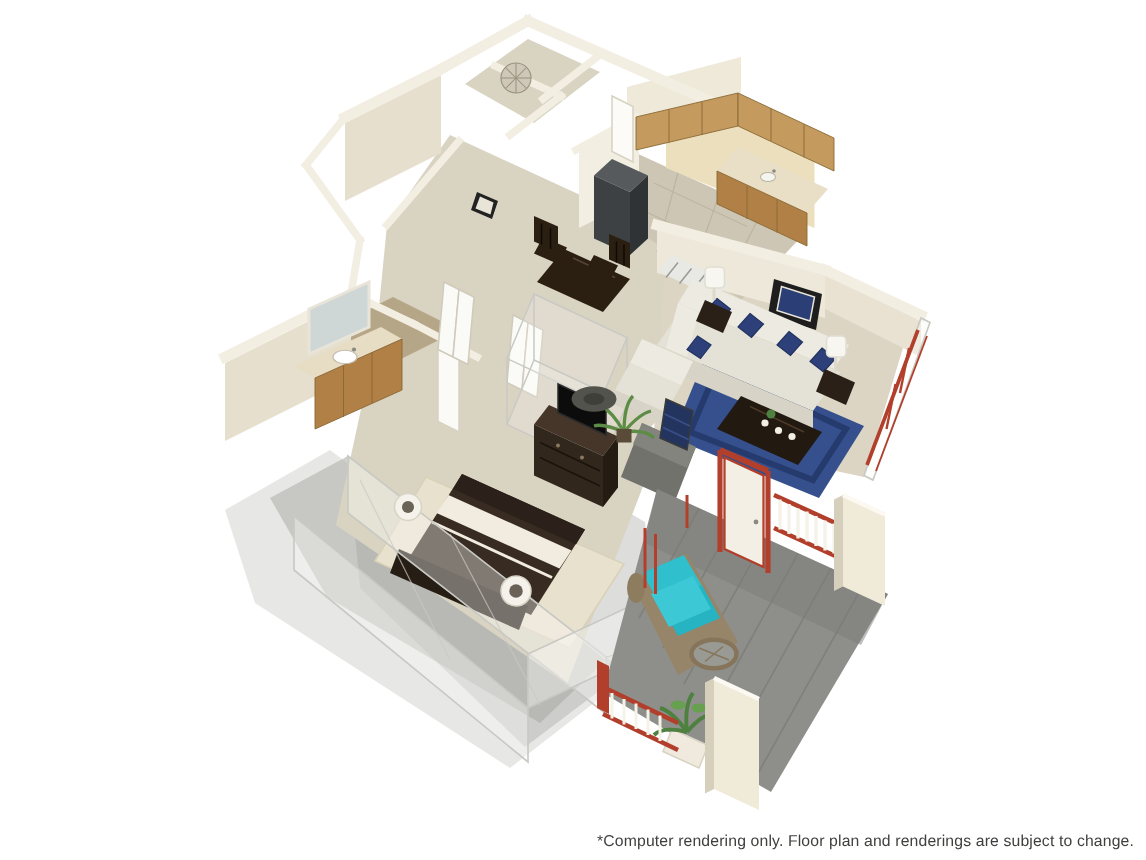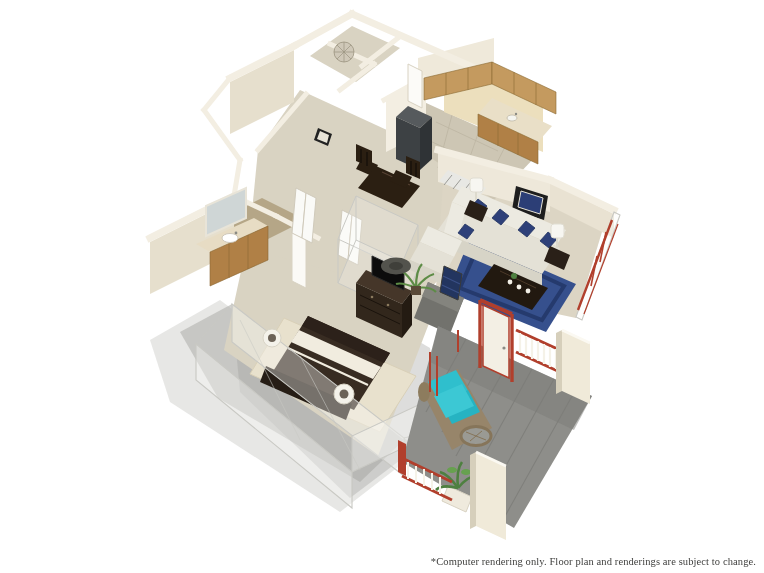--- a/index.html
+++ b/index.html
@@ -1,17 +1,17 @@
 <!DOCTYPE html>
 <html style="--page-bg: #ffffff; --text-gray: #3f3f3d; --wall-light: #f3eee2; --wall-mid: #e6dfcd; --wall-shadow: #d2cab6; --wall-tan: #ecdfbd; --floor-carpet: #d9d3c2; --floor-tile: #cdc6b4; --bath-tile: #b5a687; --cabinet-wood: #c49a5f; --cabinet-wood-dark: #b08046; --counter-cream: #e9dfc7; --appliance-dark: #3d4144; --dark-wood: #32271c; --tv-black: #0c0c0c; --bed-dark: #382c22; --bed-stripe: #f1ecdf; --rug-cream: #e8e1cd; --sofa-white: #eceae1; --pillow-navy: #2e4079; --rug-navy: #36508d; --rug-navy-dark: #253a6d; --lamp-white: #f7f6f1; --mirror-frame: #1e1e1e; --accent-red: #b13f2c; --deck-gray: #8e8e8a; --teal: #2fbfcd; --teal-dark: #26b3c2; --wicker-tan: #97856a; --plant-green: #4e8040; --shadow-gray: #a7a7a3; --ghost-line: #c9c9c4;"><head>
 <meta charset="utf-8">
 <style>
   html,body{margin:0;padding:0;background:#fff;}
   .stage{position:relative;width:764px;height:573px;background:var(--page-bg,#fff);overflow:hidden;
-         font-family:Liberation Serif, serif;}
+         font-family:Liberation Sans, sans-serif;}
   .disclaimer{position:absolute;right:8px;bottom:6px;font-size:10.5px;letter-spacing:.1px;
               color:var(--text-gray,#3f3f3d);}
   svg{position:absolute;left:0;top:0;}
   .wallband{stroke:var(--wall-light);stroke-width:7;stroke-linecap:square;fill:none;}
   .wallband-thin{stroke:var(--wall-light);stroke-width:5;stroke-linecap:square;fill:none;}
   .ghost{fill:rgba(250,250,248,0.38);stroke:var(--ghost-line);stroke-width:1.1;}
   .wire{stroke:var(--ghost-line);stroke-width:.8;opacity:.7;}
   .plank{stroke:#7c7c78;stroke-width:1.1;opacity:.8;}
 </style>
 </head>

